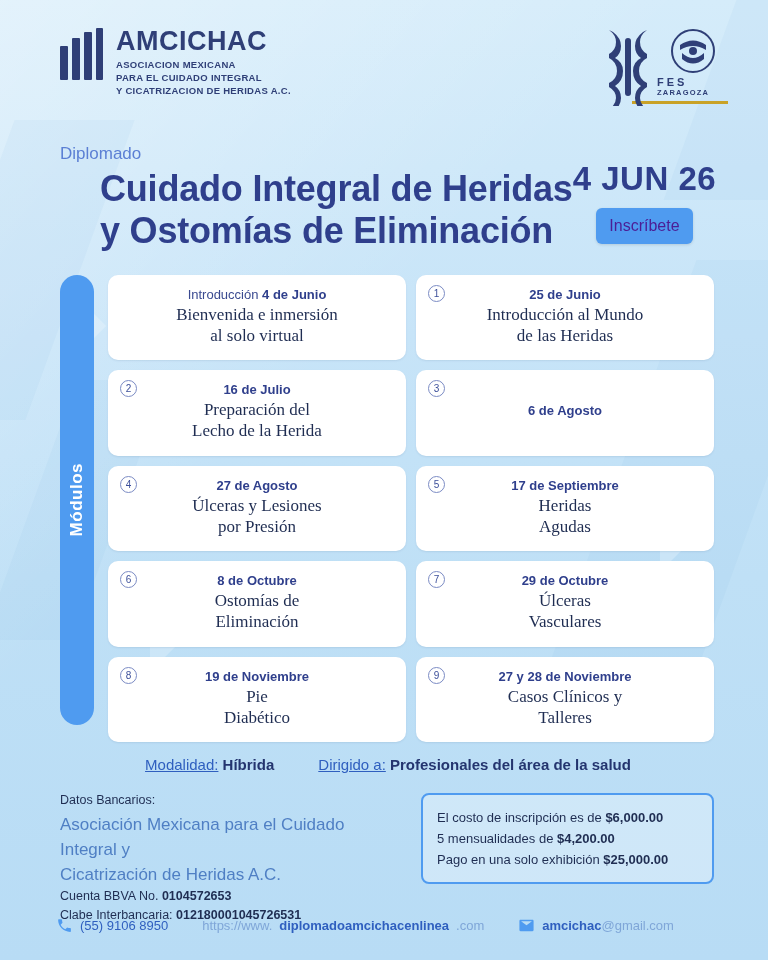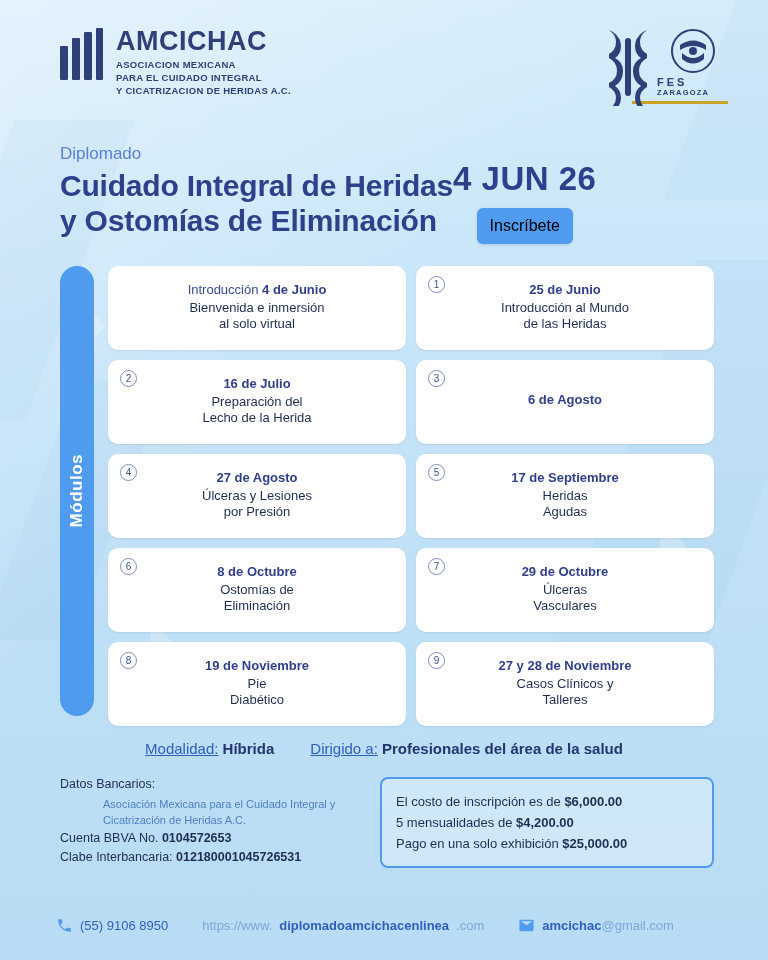--- a/index.html
+++ b/index.html
@@ -61,26 +61,26 @@
   .unam-glyph svg { display: block; }
   .fes { text-align: left; color: #2f3f77; }
   .fes .fes-mark { width: 46px; height: 46px; margin: 0 auto; }
   .fes .fes-t { font-size: 11px; font-weight: 700; letter-spacing: 3px; margin-top: 2px; }
   .fes .fes-s { font-size: 7.5px; font-weight: 700; letter-spacing: 1.2px; }
   .fes .fes-rule { width: 96px; height: 3px; background: #c9a227; margin: 4px 0 0 -25px; }
 
   
   .titleblock { position: relative; padding: 4px 40px 0 60px; display: flex; align-items: flex-start; }
   .t-left .eyebrow { font-size: 17px; color: #5b7fd4; font-weight: 400; margin-bottom: 4px; }
-  .t-left h1 { font-size: 30px; line-height: 1.18; color: #2f3f8c; font-weight: 700; letter-spacing: -.2px; }
+  .t-left h1 { font-size: 36px; line-height: 1.18; color: #2f3f8c; font-weight: 700; letter-spacing: -.2px; margin-left: 40px; }
   .t-right { text-align: center; padding-top: 16px; }
   .t-right .date { font-size: 33px; font-weight: 700; color: #2f3f8c; letter-spacing: .5px; }
   .btn-inscribete {
     margin-top: 10px; display: inline-block;
-    background: #4f9bf0; color: #000000; border: none; border-radius: 6px;
+    background: #4f9bf0; color: #4c1d95; border: none; border-radius: 6px;
     font-size: 16px; padding: 9px 13px; cursor: pointer;
     font-family: "Liberation Sans", sans-serif;
     box-shadow: 0 1px 3px rgba(0,0,0,.12);
   }
 
   
   .modules-wrap { position: relative; margin-top: 22px; padding: 0 54px 0 60px; display: flex; gap: 14px; }
   .mod-tab {
     width: 34px; border-radius: 17px; background: #4f9bf0; color: #fff;
     display: flex; align-items: center; justify-content: center; flex: none;
@@ -97,39 +97,39 @@
     display: flex; flex-direction: column; align-items: center; justify-content: center;
     box-shadow: 0 1px 2px rgba(40,70,120,.10);
   }
   .card .num {
     position: absolute; left: 12px; top: 10px;
     width: 17px; height: 17px; border: 1px solid #7b8bc4; border-radius: 50%;
     color: #3c4f9a; font-size: 10px; display: flex; align-items: center; justify-content: center;
   }
   .card .cdate { font-size: 13px; color: #2f3f8c; font-weight: 700; margin-bottom: 3px; text-align: center; }
   .card .cdate .pre { font-weight: 400; color: #3a4a90; }
-  .card .ctitle { font-size: 13px; color: #1f2d52; text-align: center; line-height: 1.22; }
+  .card .ctitle { font-size: 17px; color: #1f2d52; text-align: center; line-height: 1.22; font-family: Liberation Serif, serif; }
 
   
   .modality {
     margin-top: 14px; display: flex; justify-content: center; gap: 36px;
     font-size: 15px; color: #2f5fbf;
   }
-  .modality u { text-decoration: underline; }
+  .modality u { text-decoration: underline; margin-left: 8px; }
   .modality b { color: #24356f; }
 
   
   .info-row { margin-top: 20px; padding: 0 54px 0 60px; display: flex; gap: 24px; align-items: flex-start; }
   .bank { flex: 1; }
   .bank .bank-t { font-size: 12.5px; color: #1f2d52; margin-bottom: 6px; }
-  .bank .bank-l { font-size: 11px; color: #4f7fc4; line-height: 1.45; margin-left: 43px; }
+  .bank .bank-l { font-size: 17px; color: #4f7fc4; line-height: 1.45; }
   .bank .bank-d { font-size: 12.5px; color: #1f2d52; line-height: 1.5; }
   .bank .bank-d b { color: #1f2d52; }
   .cost {
-    width: 334px; border: 2px solid #4f9bf0; border-radius: 8px;
+    width: 293px; border: 2px solid #4f9bf0; border-radius: 8px;
     background: rgba(255,255,255,0.30); padding: 12px 14px;
   }
   .cost div { font-size: 13px; color: #1f2d52; line-height: 1.62; }
   .cost b { font-weight: 700; }
 
   
   .footer {
     position: absolute; left: 0; right: 0; bottom: 0; height: 58px;
     display: flex; align-items: center; gap: 10px;
     padding: 0 40px 12px 56px; font-size: 13px; color: #2f5fbf;

